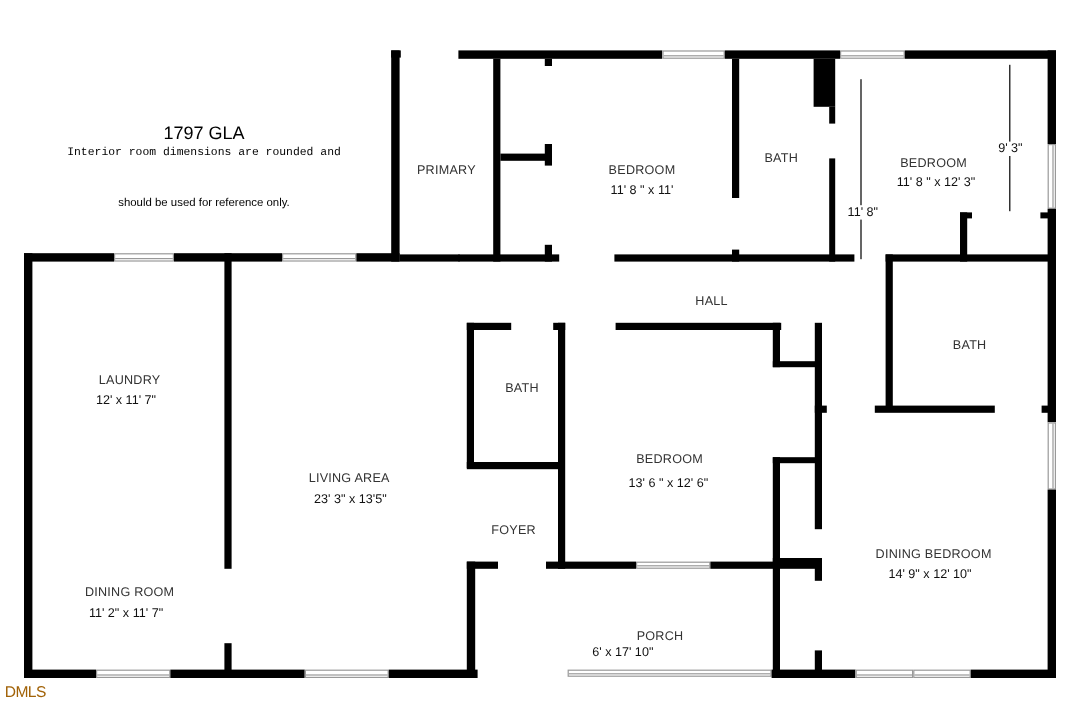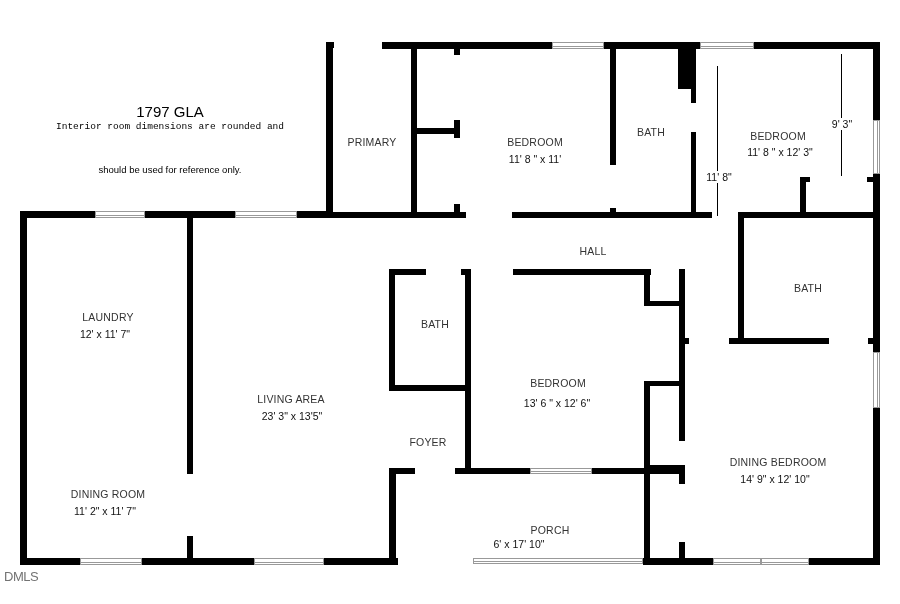--- a/index.html
+++ b/index.html
@@ -9,21 +9,21 @@
     .w { position: absolute; background: #000; }
     .win { position: absolute; background: #fff; border: 1px solid #999; box-sizing: border-box; }
     .win.h::after { content: ""; position: absolute; left: 0; right: 0; top: 50%; height: 1px; background: #999; }
     .win.v::after { content: ""; position: absolute; top: 0; bottom: 0; left: 50%; width: 1px; background: #999; }
     .dim-line { position: absolute; background: #000; width: 1px; }
     .label { position: absolute; text-align: center; white-space: nowrap; transform: translateX(-50%); }
     .room-name { font-size: 10.5px; color: #333; letter-spacing: 0.2px; }
     .room-dim { font-size: 10.5px; color: #111; }
     .hdr-title { font-size: 15px; color: #000; }
     .hdr-note { font-size: 9.5px; color: #000; line-height: 12px; }
-    .watermark { position: absolute; left: 4px; top: 569px; font-size: 13px; color: #737373; letter-spacing: -0.5px; }
+    .watermark { position: absolute; left: 4px; top: 569px; font-size: 13px; color: #a16207; letter-spacing: -0.5px; }
   </style>
 </head>
 <body>
 
 <div class="plan">
 
   <div class="label hdr-title" style="left:170px; top:103px;">1797 GLA</div>
   <div class="label hdr-note" style="left:170px; top:121px;font-family:Liberation Mono, monospace;">Interior room dimensions are rounded and</div>
   <div class="label hdr-note" style="left:170px; top:133px;margin-top:31px;">should be used for reference only.</div>
 

